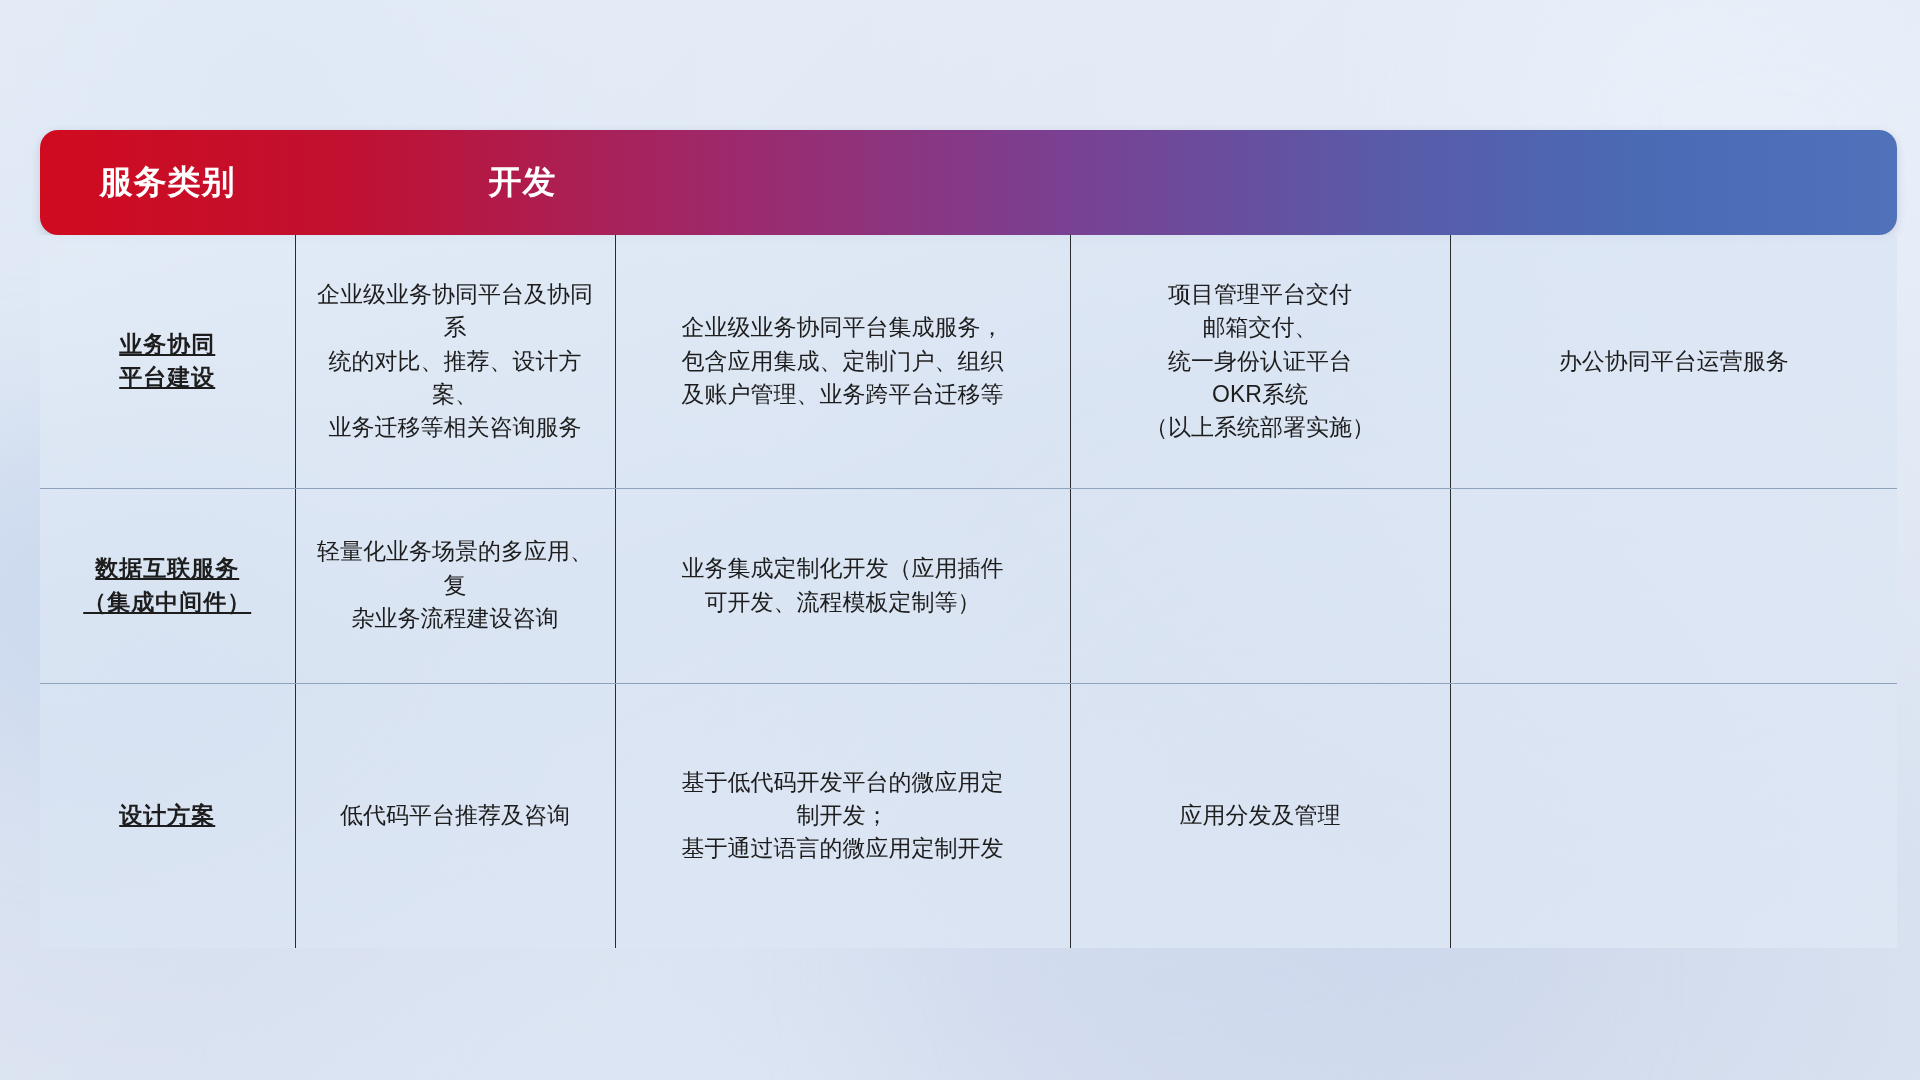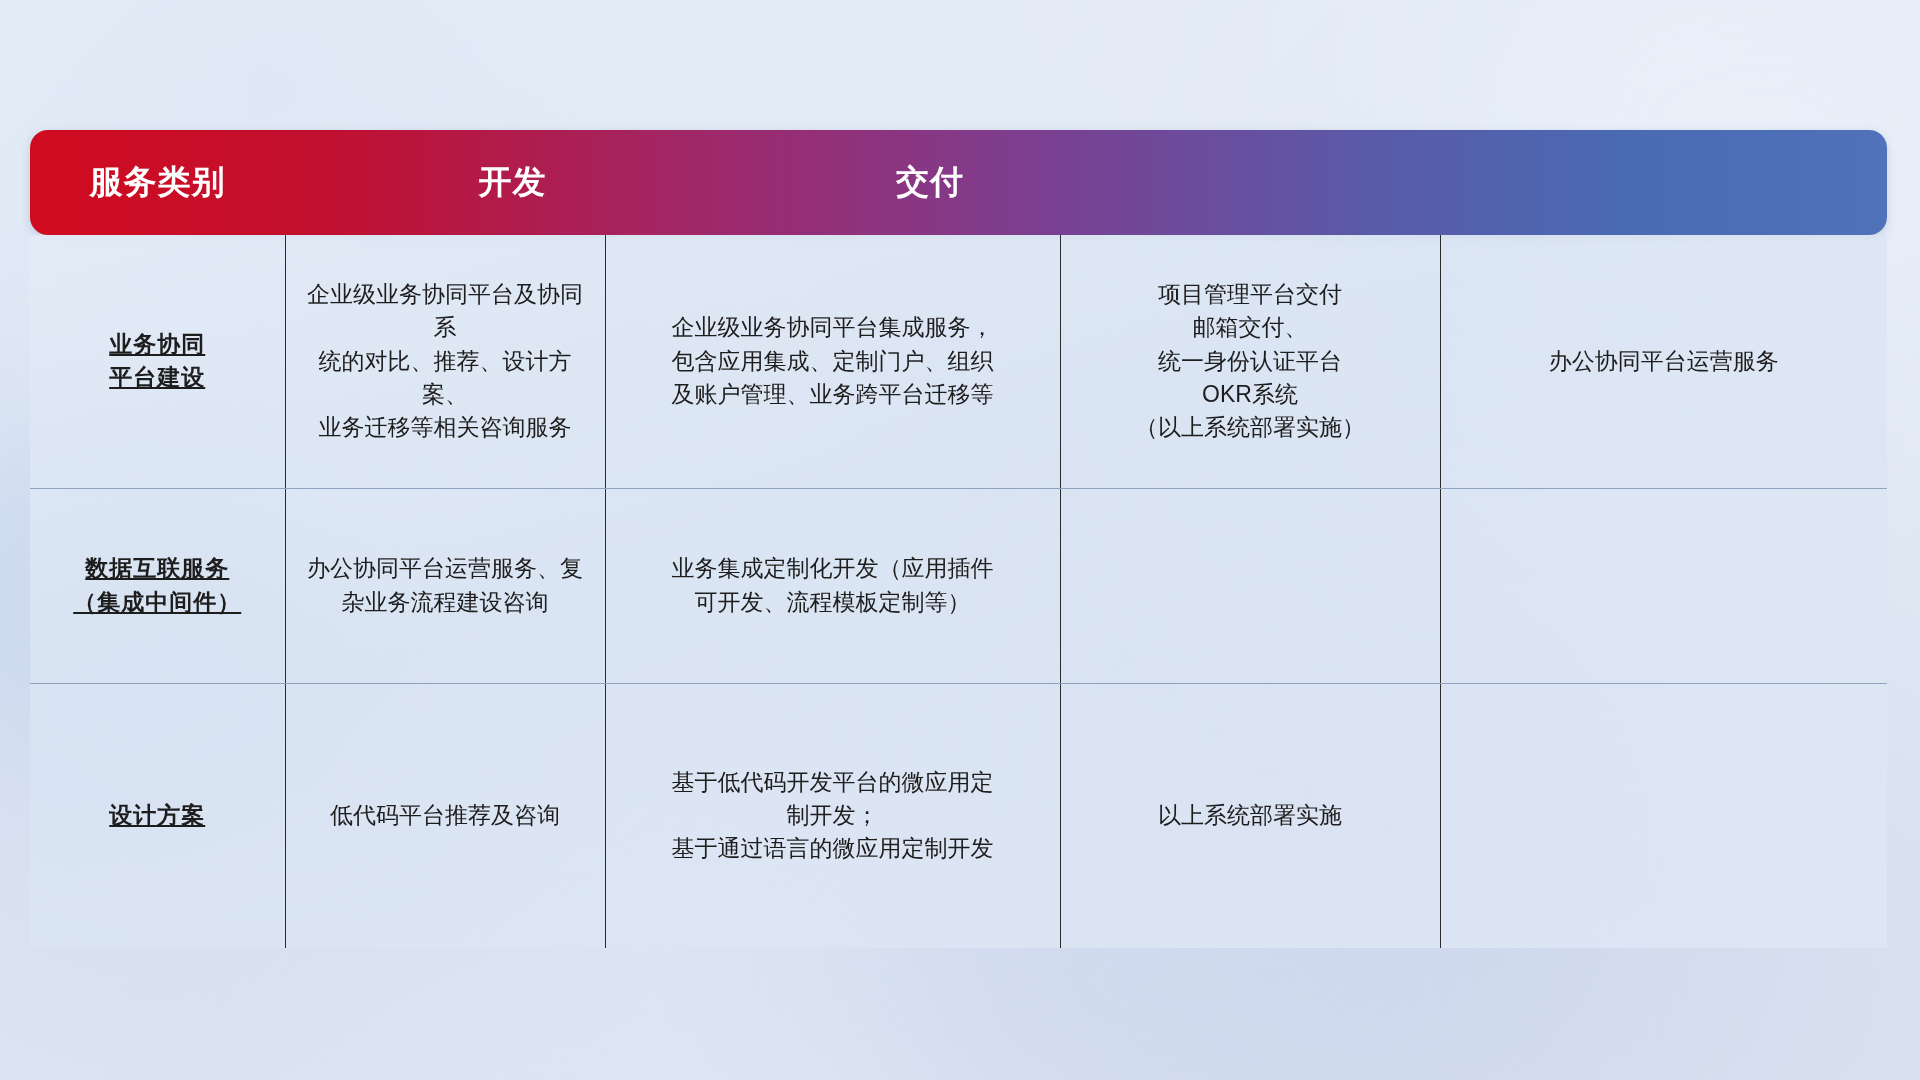--- a/index.html
+++ b/index.html
@@ -35,21 +35,21 @@
     opacity: .55;
     pointer-events: none;
   }
   .blob.b1 { left: -120px; top: 420px; width: 420px; height: 340px; background: #c3d3ec; }
   .blob.b2 { left: 1500px; top: -60px; width: 520px; height: 360px; background: #eaf0fa; }
   .blob.b3 { left: 900px; top: 800px; width: 640px; height: 360px; background: #cfd9ee; }
   .blob.b4 { left: 320px; top: 980px; width: 500px; height: 260px; background: #dde6f4; }
 
   .table-wrap {
     position: absolute;
-    left: 30px;
+    left: 40px;
     top: 130px;
     width: 1857px;
     height: 825px;
   }
 
   .head-row {
     position: relative;
     height: 105px;
     border-radius: 18px;
     background: linear-gradient(90deg, #d00b1f 0%, #c11030 16%, #9c2a6e 38%, #7a4092 55%, #5a5aa8 72%, #4a6ab4 86%, #4f72bb 100%);
@@ -124,21 +124,20 @@
   <div class="blob b1"></div>
   <div class="blob b2"></div>
   <div class="blob b3"></div>
   <div class="blob b4"></div>
 
   <div class="table-wrap">
 
     <div class="head-row">
       <div class="head-cell hc0">服务类别</div>
       <div class="head-cell hc2">开发</div>
-      <div class="head-cell hc3">交付</div>
     </div>
 
     <div class="body-grid">
       <table class="svc">
         <colgroup>
           <col class="c0">
             <col class="c1">
             <col class="c2">
             <col class="c3">
             <col class="c4">
@@ -156,34 +155,34 @@
             <td>项目管理平台交付
 邮箱交付、
 统一身份认证平台
 OKR系统
 （以上系统部署实施）</td>
             <td class="last">办公协同平台运营服务</td>
           </tr>
           <tr class="row-h2">
             <td class="cat">数据互联服务
 （集成中间件）</td>
-            <td>办公协同平台运营服务、复
+            <td>轻量化业务场景的多应用、复
 杂业务流程建设咨询</td>
             <td>业务集成定制化开发（应用插件
 可开发、流程模板定制等）</td>
             <td></td>
             <td class="last"></td>
           </tr>
           <tr class="row-h3">
             <td class="cat">设计方案</td>
             <td>低代码平台推荐及咨询</td>
             <td>基于低代码开发平台的微应用定
 制开发；
 基于通过语言的微应用定制开发</td>
-            <td>以上系统部署实施</td>
+            <td>应用分发及管理</td>
             <td class="last"></td>
           </tr>
         </tbody>
       </table>
     </div>
 
   </div>
 </div>
 
 </body></html>

